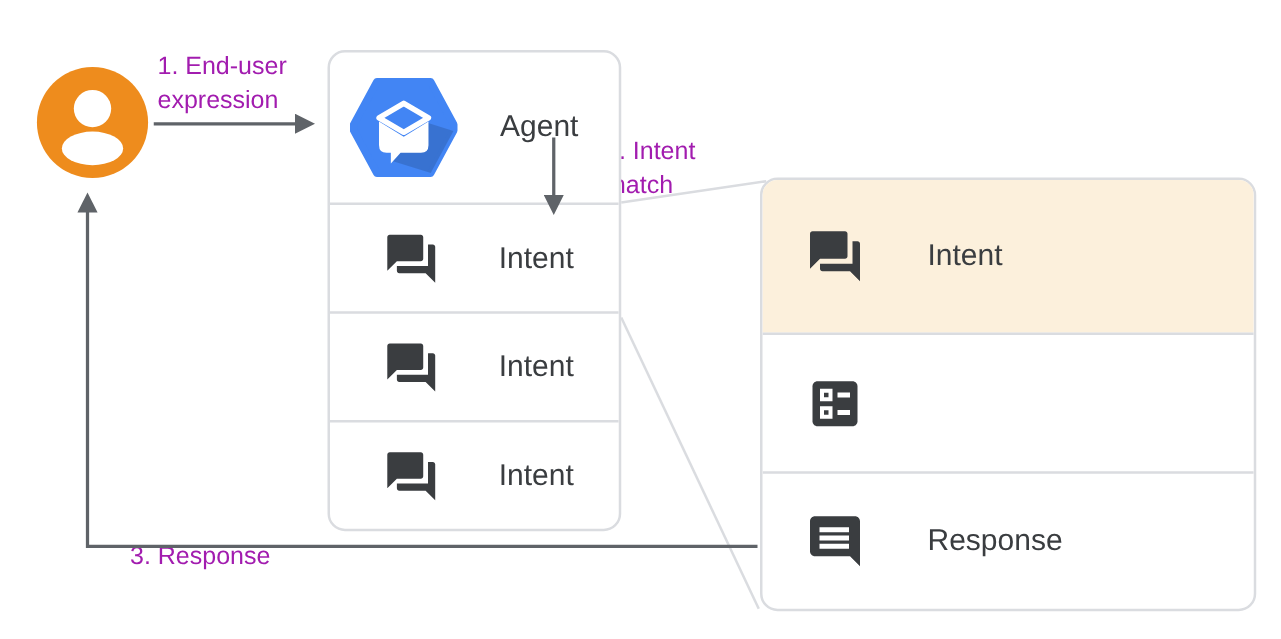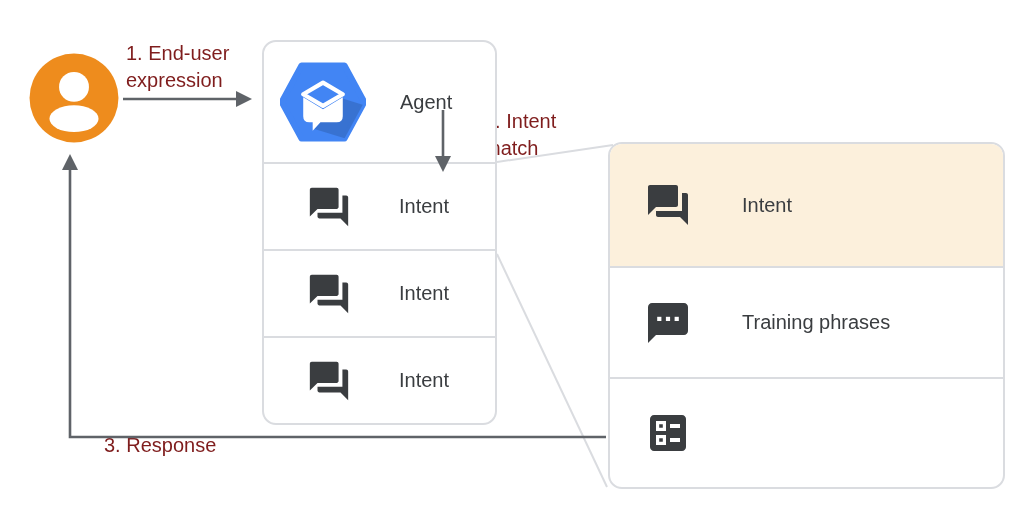--- a/index.html
+++ b/index.html
@@ -1,41 +1,41 @@
 <!DOCTYPE html>
 <html><head>
 <meta charset="utf-8">
 <style>
   html,body{margin:0;padding:0;background:#fff;}
   .stage{
     position:relative;width:1025px;height:511px;background:#ffffff;
     font-family:"Liberation Sans","DejaVu Sans",sans-serif;color:#3C4043;
     overflow:hidden;
   }
-  .flow-label{position:absolute;font-size:20px;line-height:27px;color:#7f1d1d;}
+  .flow-label{position:absolute;font-size:20px;line-height:27px;color:#a21caf;}
   .overlay{position:absolute;left:0;top:0;z-index:5;pointer-events:none;}
 
   
   .user-icon{position:absolute;left:28px;top:52px;width:92px;height:92px;}
 
   
   .agent-panel{
     position:absolute;left:262px;top:40px;width:235px;height:385px;
     border:2px solid #DADCE0;border-radius:14px;background:#fff;
     box-sizing:border-box;display:flex;flex-direction:column;overflow:hidden;
   }
   .agent-panel .row{display:flex;align-items:center;box-sizing:border-box;}
   .agent-panel .row + .row{border-top:2px solid #DADCE0;}
   .row-agent{height:120px;}
   .row-intent{flex:1;}
   .df-logo{width:86px;height:82px;margin-left:16px;flex:0 0 auto;}
   .row-agent .row-label{margin-left:34px;}
   .bubble-icon{width:46px;height:46px;margin-left:42px;flex:0 0 auto;}
   .row-intent .row-label{margin-left:47px;}
-  .row-label{font-size:20px;color:#3A3D40;}
+  .row-label{font-size:24px;color:#3A3D40;}
 
   
   .detail-panel{
     position:absolute;left:608px;top:142px;width:397px;height:347px;
     border:2px solid #DADCE0;border-radius:14px;background:#fff;
     box-sizing:border-box;display:flex;flex-direction:column;overflow:hidden;
   }
   .detail-panel .row{display:flex;align-items:center;box-sizing:border-box;flex:1;}
   .detail-panel .row + .row{border-top:2px solid #DADCE0;}
   .detail-panel .row.highlight{background:#FCF0DC;flex:1.13;}
@@ -98,35 +98,35 @@
 
   <div class="detail-panel">
     <div class="row highlight">
       <svg class="detail-icon" viewBox="0 0 24 24">
         <path class="dark" d="M21 6h-2v9H6v2c0 .55.45 1 1 1h11l4 4V7c0-.55-.45-1-1-1zM17 12V3c0-.55-.45-1-1-1H3c-.55 0-1 .45-1 1v14l4-4h10c.55 0 1-.45 1-1z"></path>
       </svg>
       <span class="row-label">Intent</span>
     </div>
     <div class="row">
       <svg class="detail-icon" viewBox="0 0 24 24">
-        <path class="dark" d="M20 2H4c-1.1 0-1.99.9-1.99 2L2 22l4-4h14c1.1 0 2-.9 2-2V4c0-1.1-.9-2-2-2z"></path>
-        <rect x="6.6" y="8.9" width="2.1" height="2.1" fill="#ffffff"></rect>
-        <rect x="10.95" y="8.9" width="2.1" height="2.1" fill="#ffffff"></rect>
-        <rect x="15.3" y="8.9" width="2.1" height="2.1" fill="#ffffff"></rect>
-      </svg>
-      <span class="row-label">Training phrases</span>
-    </div>
-    <div class="row">
-      <svg class="detail-icon" viewBox="0 0 24 24">
         <path class="dark" d="M19 3H5c-1.1 0-2 .9-2 2v14c0 1.1.9 2 2 2h14c1.1 0 2-.9 2-2V5c0-1.1-.9-2-2-2z"></path>
         <path d="M6 6h5v5H6z M7.6 7.6h1.8v1.8H7.6z" fill="#ffffff" fill-rule="evenodd"></path>
         <rect x="13" y="7.5" width="5" height="2" fill="#ffffff"></rect>
         <path d="M6 13h5v5H6z M7.6 14.6h1.8v1.8H7.6z" fill="#ffffff" fill-rule="evenodd"></path>
         <rect x="13" y="14.5" width="5" height="2" fill="#ffffff"></rect>
       </svg>
+    </div>
+    <div class="row">
+      <svg class="detail-icon" viewBox="0 0 24 24">
+        <path class="dark" d="M4 2h16c1.1 0 2 .9 2 2v18l-4-4H4c-1.1 0-2-.9-2-2V4c0-1.1.9-2 2-2z"></path>
+        <rect x="5.8" y="6.4" width="11.8" height="2" fill="#ffffff"></rect>
+        <rect x="5.8" y="9.7" width="11.8" height="2" fill="#ffffff"></rect>
+        <rect x="5.8" y="13" width="11.8" height="2" fill="#ffffff"></rect>
+      </svg>
+      <span class="row-label">Response</span>
     </div>
   </div>
 
   <svg class="overlay" width="1025" height="511" viewBox="0 0 1025 511">
     <defs>
       <marker id="arrowhead" viewBox="0 0 10 10" refX="7.5" refY="5" markerWidth="6.2" markerHeight="6.2" orient="auto-start-reverse">
         <path d="M0 0 L10 5 L0 10 Z" fill="#5F6368"></path>
       </marker>
     </defs>
 

